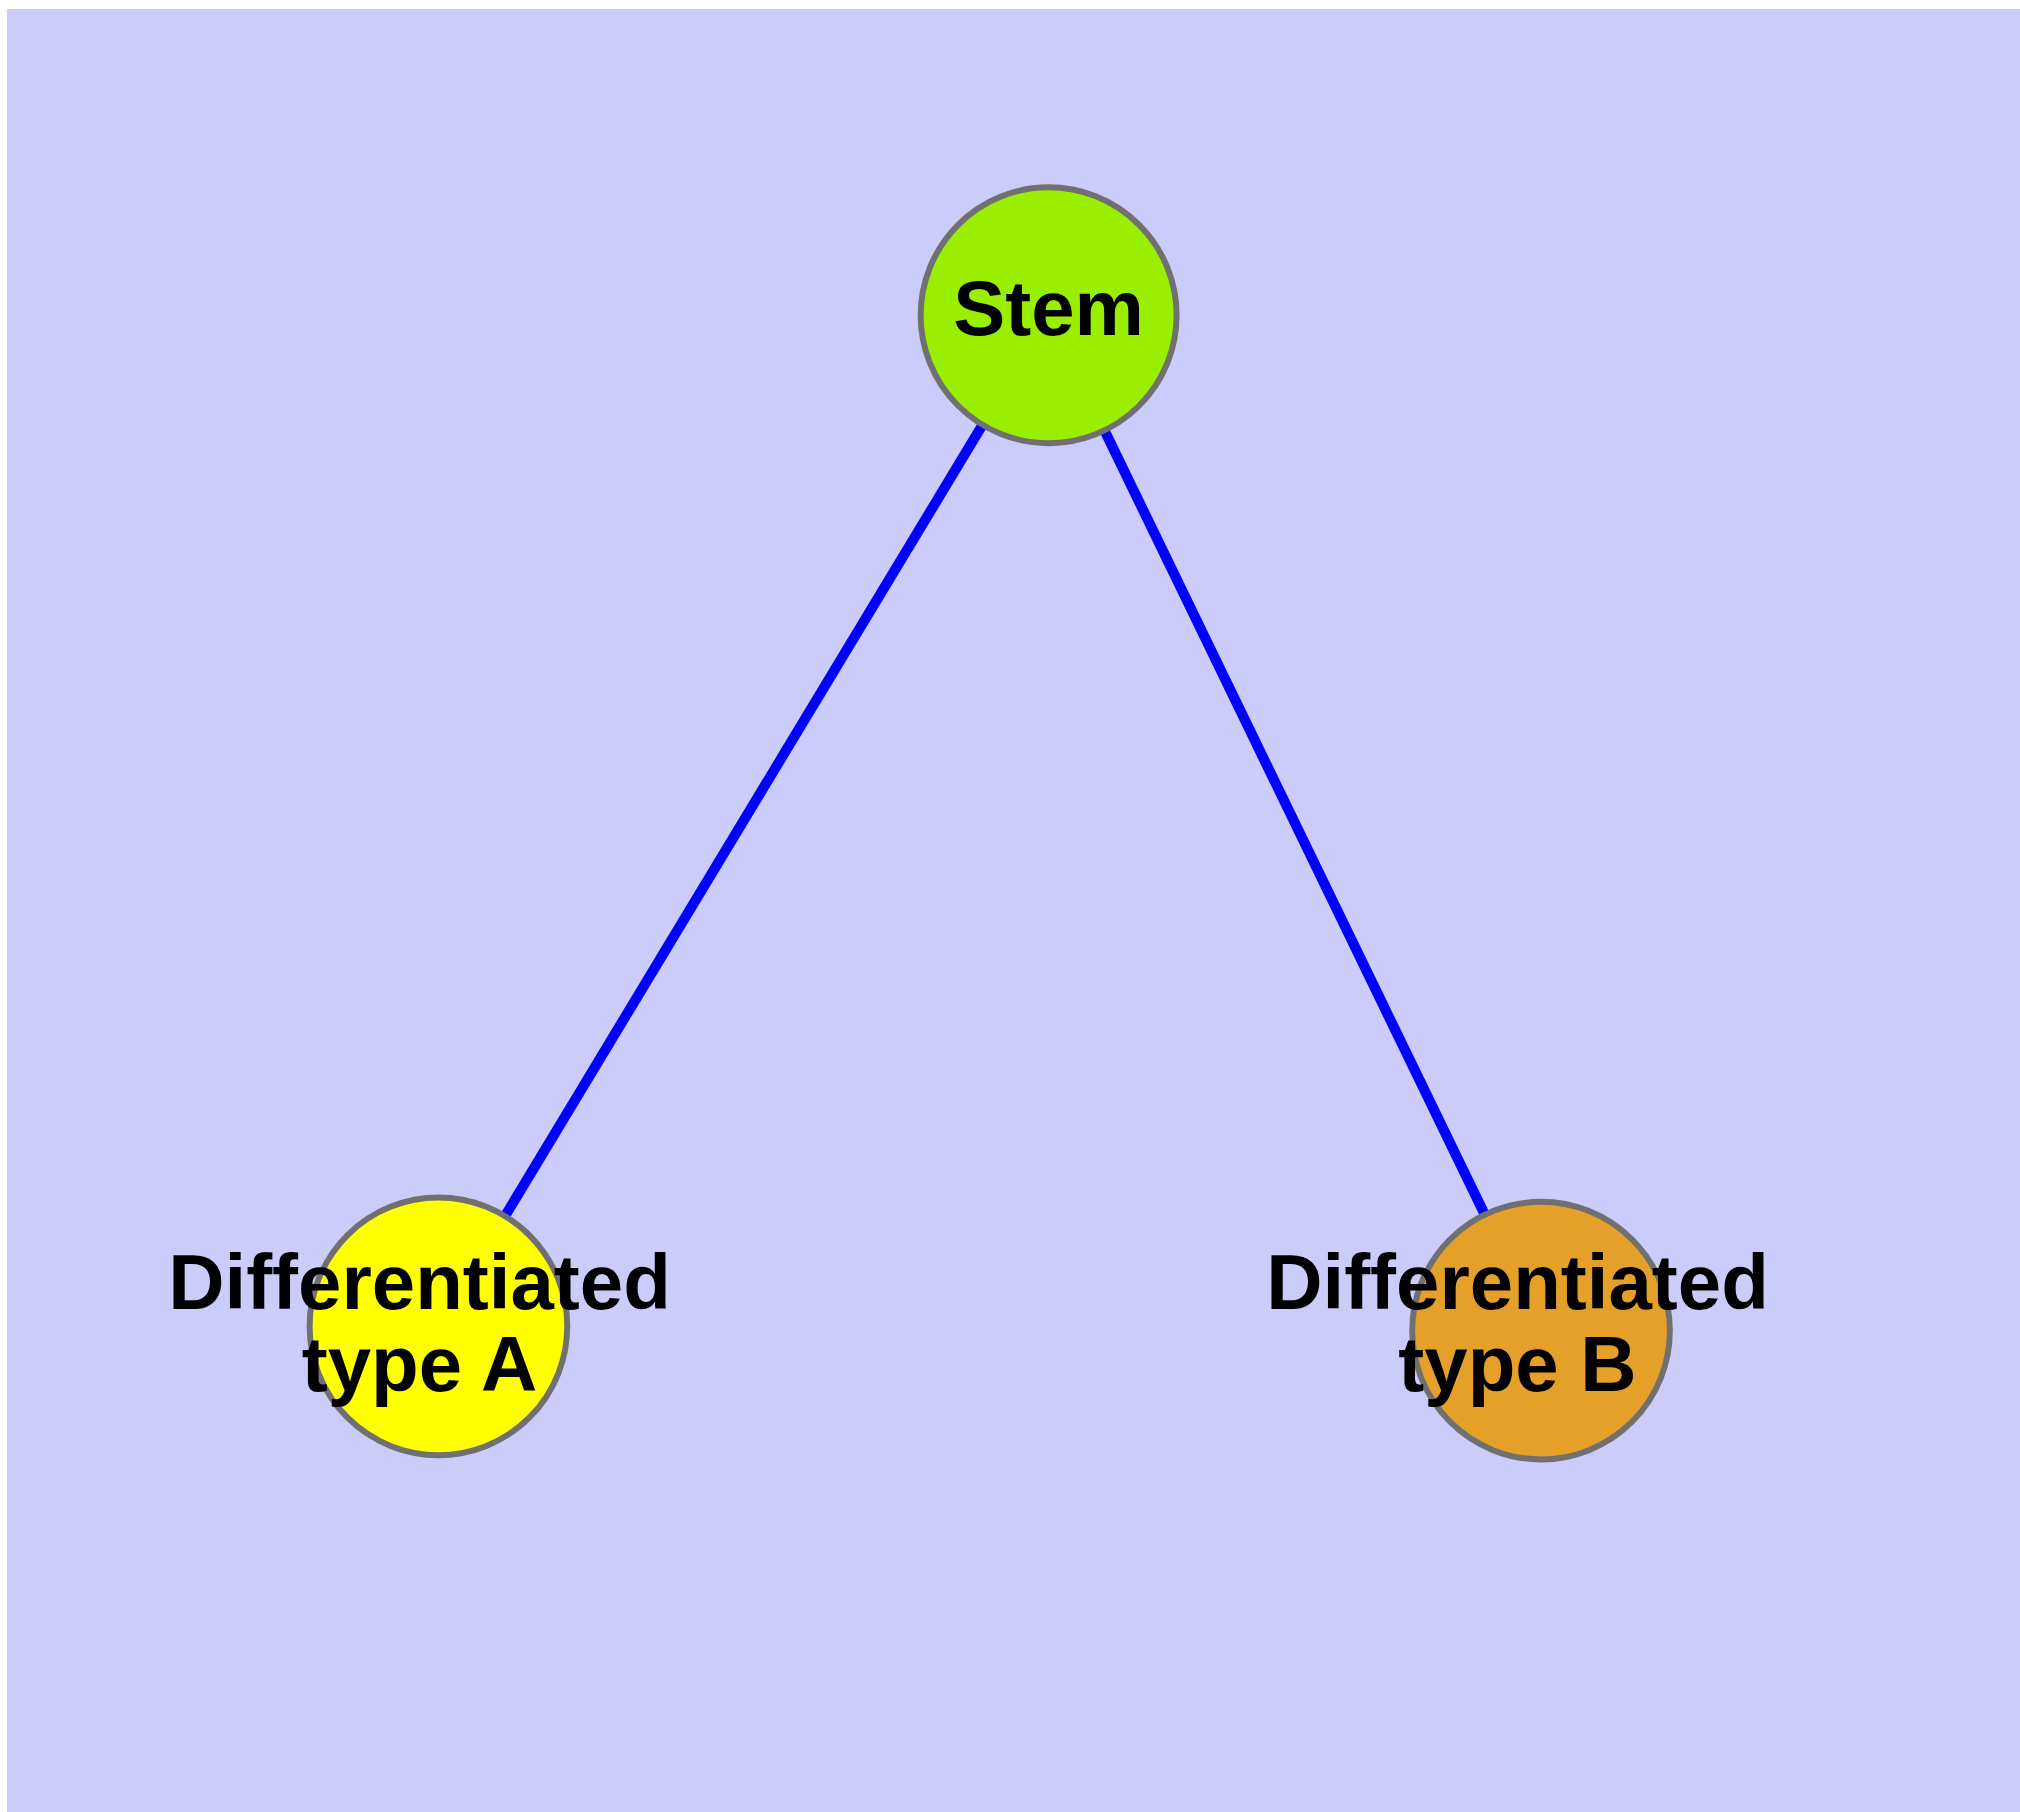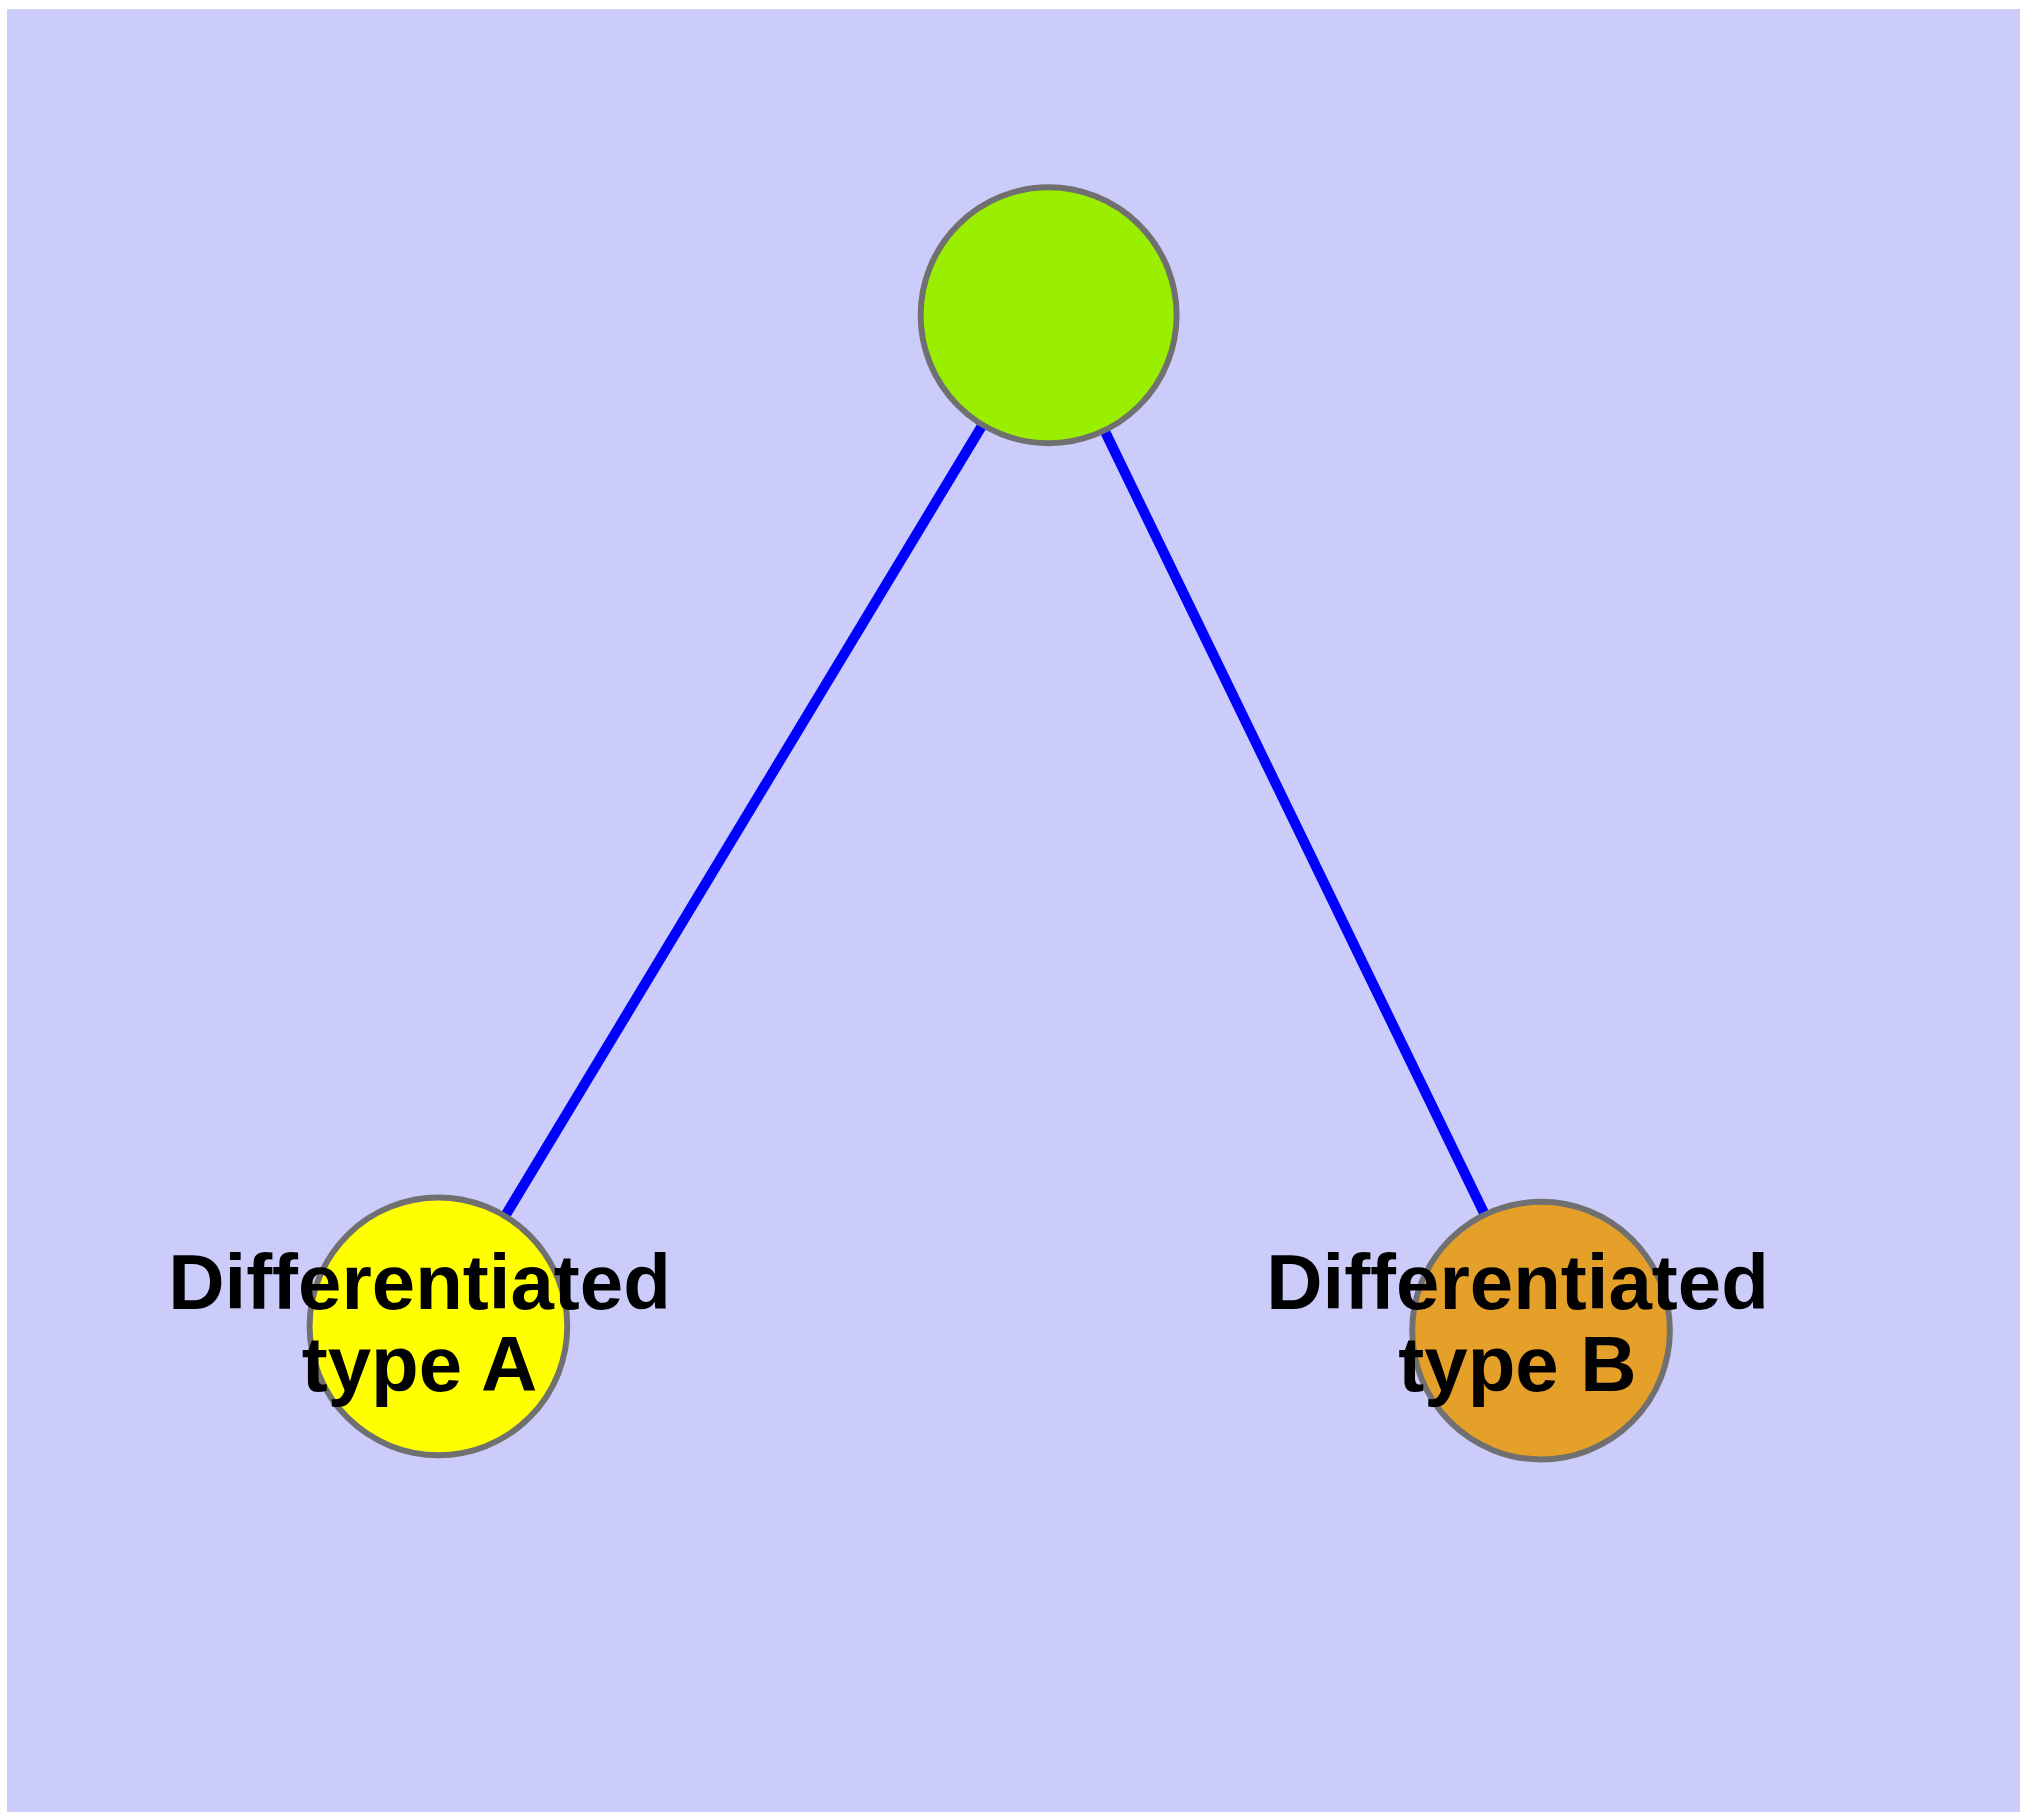--- a/index.html
+++ b/index.html
@@ -70,18 +70,19 @@
         <line x1="1237" y1="372" x2="517" y2="1565" stroke="#0000ff" stroke-width="12" stroke-linecap="butt"></line>
         <line x1="1237" y1="372" x2="1818" y2="1570" stroke="#0000ff" stroke-width="12" stroke-linecap="butt"></line>
       </g>
     <g id="nodes-layer">
         <circle cx="1237" cy="372" r="151" fill="#9aee00" stroke="#707070" stroke-width="7"></circle>
         <circle cx="517" cy="1565" r="152" fill="#ffff00" stroke="#707070" stroke-width="7"></circle>
         <circle cx="1818" cy="1570" r="152" fill="#e5a029" stroke="#707070" stroke-width="7"></circle>
       </g>
   </svg>
 
+  <div class="node-label" id="label-stem" style="color: rgb(0, 0, 0);">Stem</div>
   <div class="node-label" id="label-a" style="color: rgb(0, 0, 0);">Differentiated
 type A</div>
   <div class="node-label" id="label-b" style="color: rgb(0, 0, 0);">Differentiated
 type B</div>
 </div>
 
 
 </body></html>

